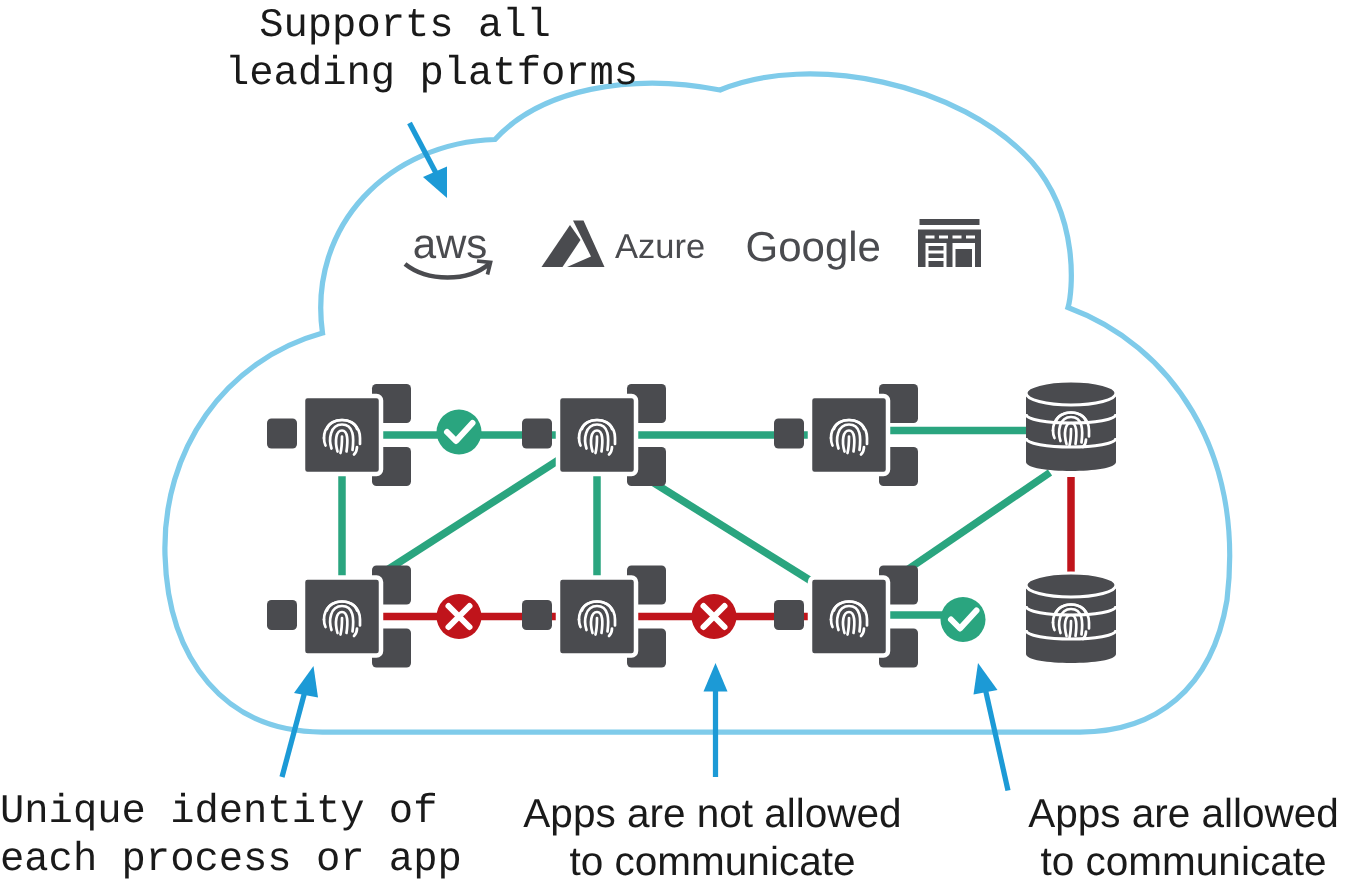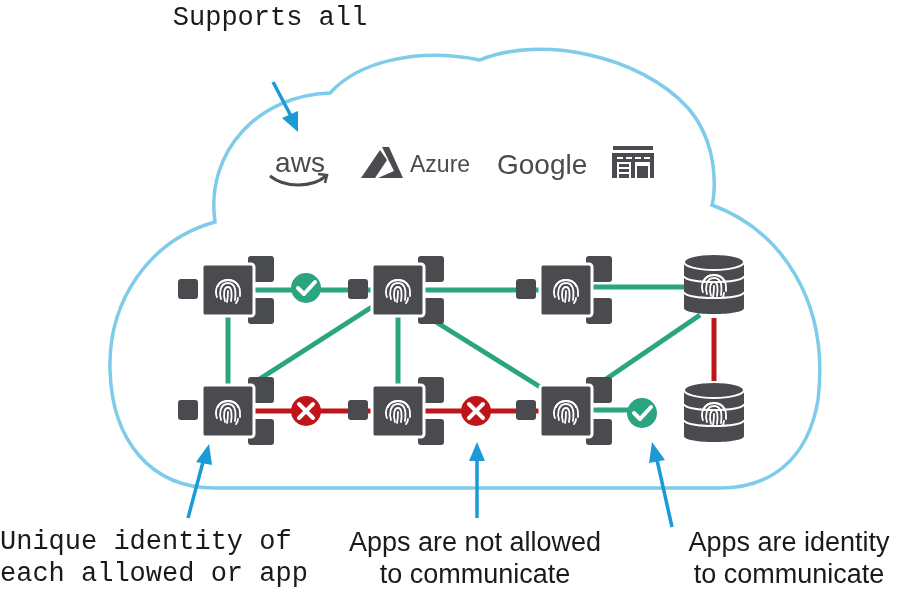--- a/index.html
+++ b/index.html
@@ -134,28 +134,29 @@
       <rect x="619" y="164" width="10" height="3"></rect>
       <rect x="619" y="169" width="10" height="3"></rect>
       <rect x="619" y="174" width="10" height="4"></rect>
       <rect x="637" y="166" width="11" height="12"></rect>
     </g>
   </g>
 </svg>
 
 <div class="lbl" style="left:150px;top:2px;width:240px;font-family:Liberation Mono, monospace;">
   <span>Supports all</span>
+  <span>leading platforms</span>
 </div>
 
 <div class="lbl" style="left:0px;top:526px;width:262px;font-family:Liberation Mono, monospace;">
   <span>Unique identity of</span>
-  <span>each allowed or app</span>
+  <span>each process or app</span>
 </div>
 
 <div class="lbl" style="left:325px;top:526px;width:300px;text-align:center;">
   <span>Apps are not allowed</span>
   <span>to communicate</span>
 </div>
 
 <div class="lbl" style="left:674px;top:526px;width:230px;">
-  <span>Apps are identity</span>
+  <span>Apps are allowed</span>
   <span>to communicate</span>
 </div>
 
 </body></html>

